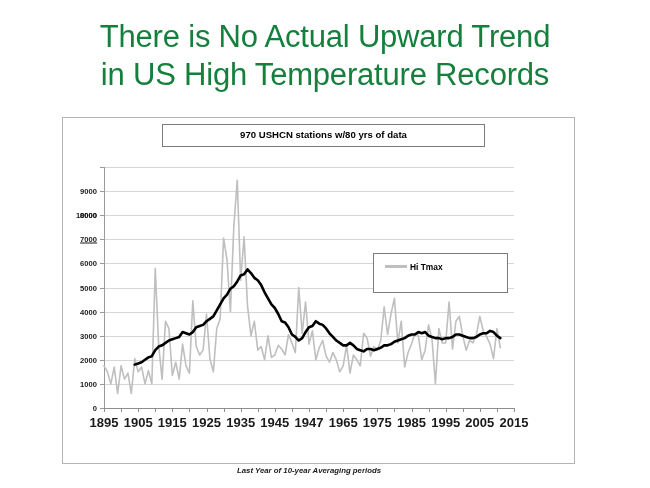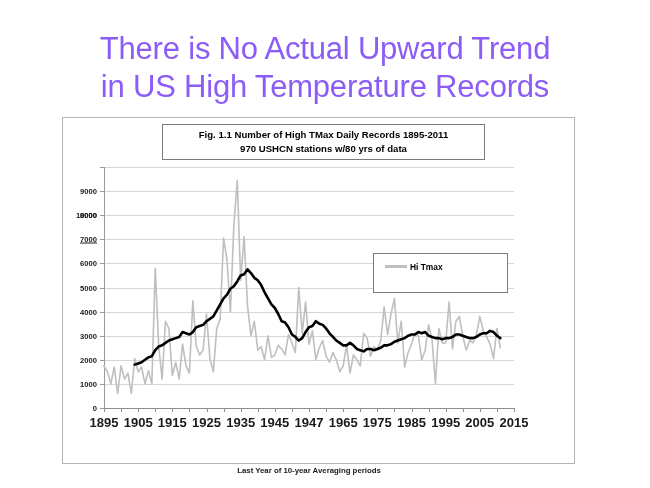--- a/index.html
+++ b/index.html
@@ -128,20 +128,21 @@
   }
   #x-axis-title {
     position: absolute;
     left: 0;
     top: 299px;
     width: 100%;
     text-align: center;
     font-size: 7.8px;
     font-weight: bold;
     color: #1a1a1a;
+    font-style: italic;
   }
 
   
   #series-svg {
     position: absolute;
     left: 0;
     top: 0;
     width: 410px;
     height: 241px;
     overflow: visible;
@@ -176,27 +177,26 @@
   .legend-label {
     font-size: 8.4px;
     font-weight: bold;
     color: #000000;
     white-space: nowrap;
   }
 </style>
 </head>
 <body>
 
-<div id="slide-title" style="color: #8b5cf6; margin-top: 12px;">There is No Actual Upward Trend
+<div id="slide-title" style="color: #15803d;">There is No Actual Upward Trend
 in US High Temperature Records</div>
 
 <div id="chart-frame">
 
   <div id="chart-heading-box">
-    <div>Fig. 1.1 Number of High TMax Daily Records 1895-2011</div>
     <div>970 USHCN stations w/80 yrs of data</div>
   </div>
 
   <div id="plot-area">
 
     <div id="gridlines">
         <div class="gridline" style="top: 241px;"></div>
         <div class="gridline" style="top: 216.9px;"></div>
         <div class="gridline" style="top: 192.8px;"></div>
         <div class="gridline" style="top: 168.7px;"></div>

